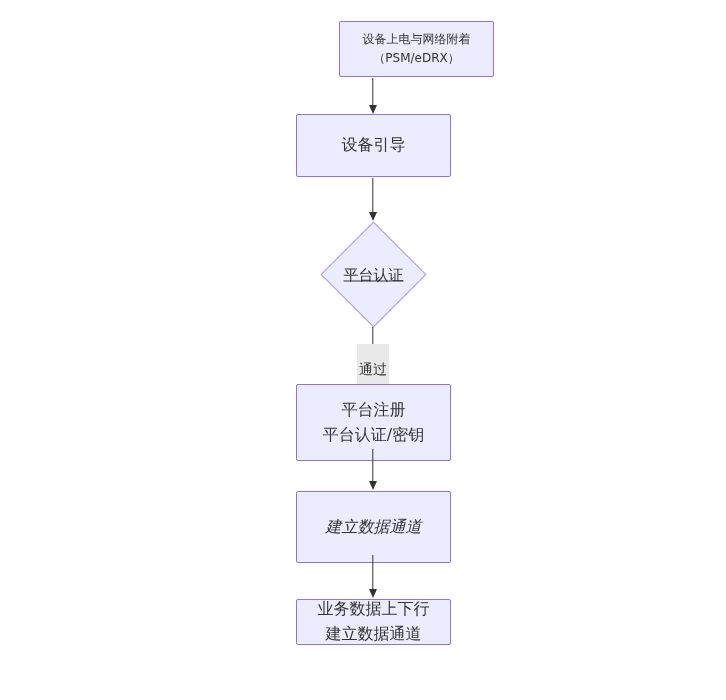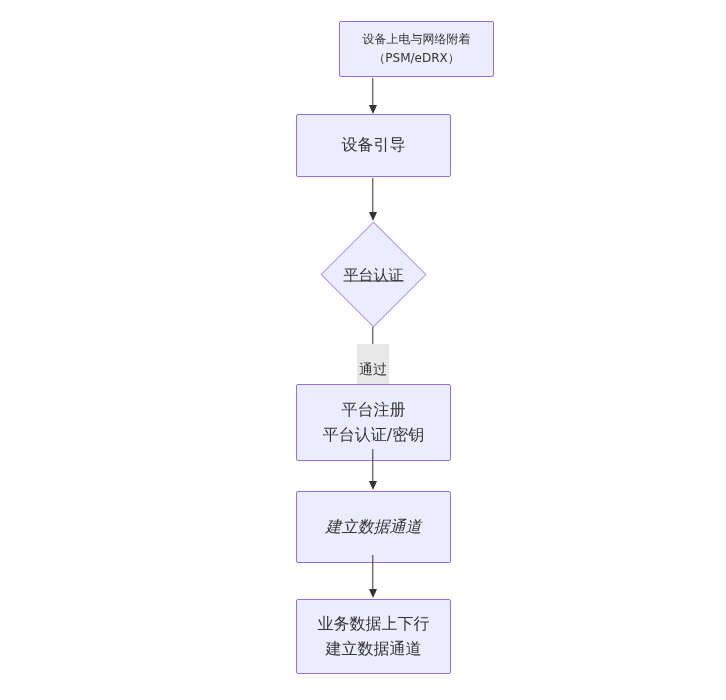--- a/index.html
+++ b/index.html
@@ -34,21 +34,21 @@
     text-align: center;
     font-size: 16px;
     line-height: 1.55;
     color: var(--text);
   }
   .node.small-text { font-size: 12px; line-height: 1.6; margin-left: 43px; }
   .node-1 { top: 21px;  height: 56px; }
   .node-2 { top: 114px; height: 63px; }
   .node-3 { top: 384px; height: 77px; }
   .node-4 { top: 491px; height: 72px; font-style: italic; }
-  .node-5 { top: 599px; height: 75px; }
+  .node-5 { top: 599px; height: 46px; }
 
   .decision {
     position: absolute;
     left: 336px;
     top: 237px;
     width: 75px;
     height: 75px;
   }
   .diamond-shape {
     position: absolute;

